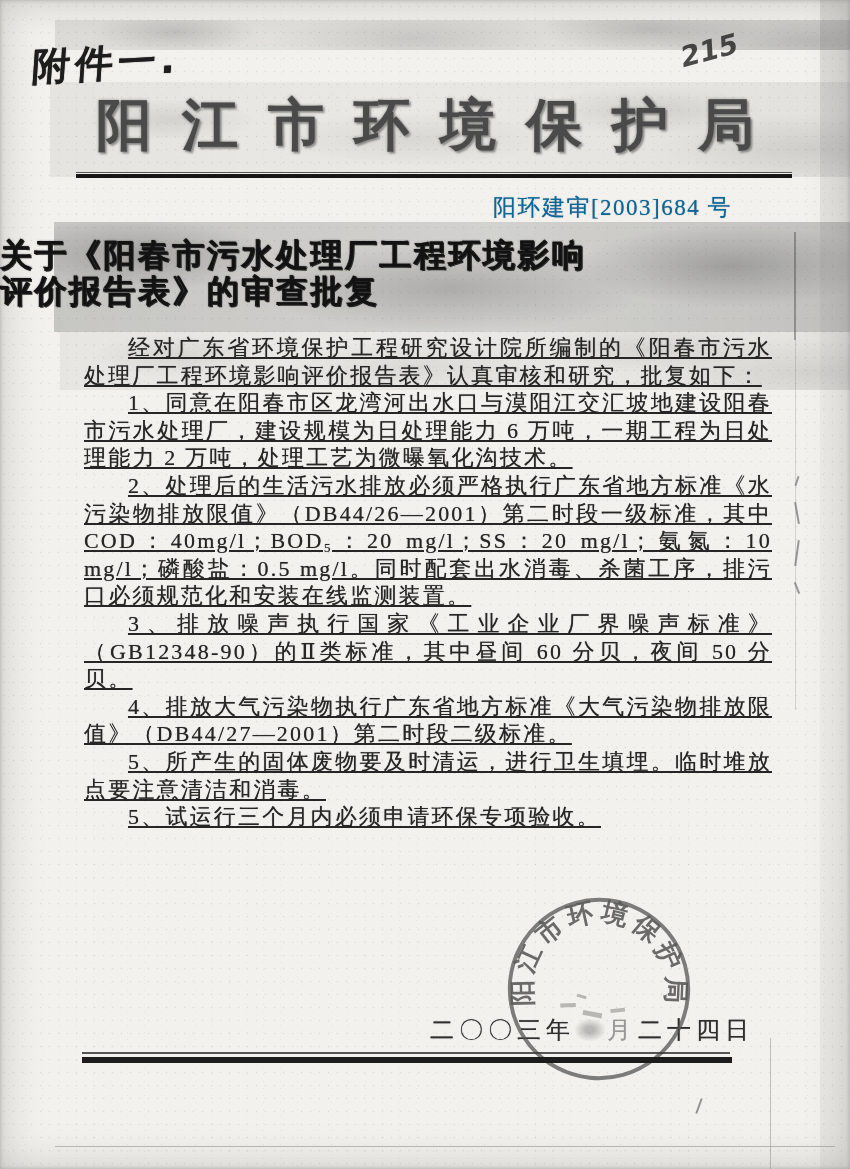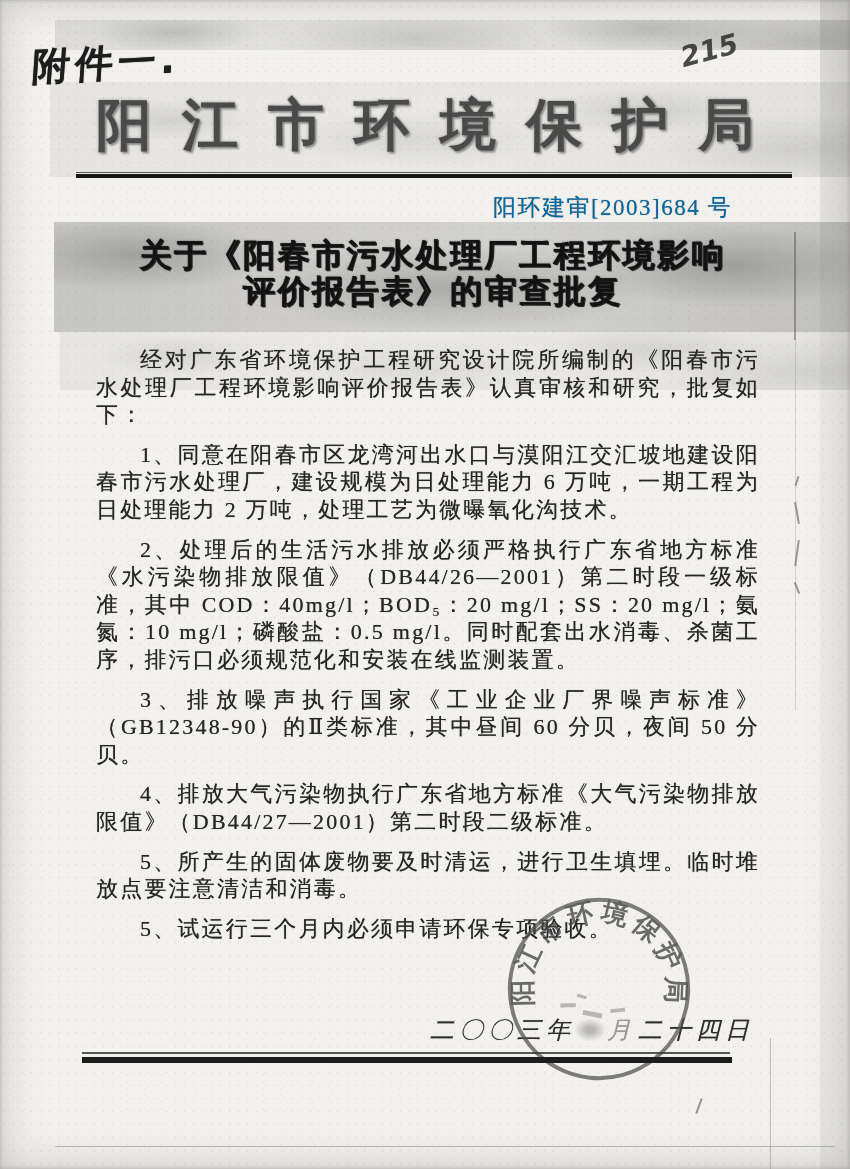--- a/index.html
+++ b/index.html
@@ -69,41 +69,40 @@
   }
   .header-rule{position:absolute;left:76px;top:172px;width:716px;height:6px;
     background:linear-gradient(180deg,#555 0 1px,#f2f1ed 1px 2px,#161616 2px);}
   .doc-number{
     position:absolute;right:118px;top:192px;font-size:23px;color:#0369a1;
     letter-spacing:1.5px;text-shadow:0 0 1px rgba(50,50,50,.6);
   }
 
   
   .doc-title{
-    position:absolute;left:0;right:0;top:237px;text-align:center;
+    position:absolute;left:0;right:0;top:237px;text-align:left;
     font-size:32px;line-height:36px;font-weight:700;color:#121212;
     letter-spacing:2.5px;
     text-shadow:1px 1px .5px #2a2a2a, -0.5px 0 .5px #333, 0 0 2px rgba(30,30,30,.55);
-    margin-left:16px;
   }
 
   
   .body-text{
     position:absolute;left:84px;top:334px;width:688px;
     font-size:22px;line-height:27.6px;letter-spacing:2.2px;
     color:#262626;text-align:justify;
     text-shadow:0 0 .7px rgba(45,45,45,.75);
   }
-  .body-text p{margin:12px;text-indent:2em;}
+  .body-text p{margin:0;text-indent:2em;text-decoration:underline;}
 
   
   .seal{position:absolute;left:502px;top:892px;width:194px;height:194px;opacity:.88;transform:rotate(6deg);}
   .date-line{
     position:absolute;left:430px;top:1014px;display:flex;align-items:center;
-    font-size:24px;letter-spacing:5px;color:#2e2e2e;text-shadow:0 0 .7px rgba(45,45,45,.7);font-style:italic;
+    font-size:24px;letter-spacing:5px;color:#2e2e2e;text-shadow:0 0 .7px rgba(45,45,45,.7);
   }
   .date-obscured{opacity:.45;filter:blur(.7px);margin:0 2px;}
   .month-smudge{width:30px;height:22px;align-self:center;opacity:.35;
     background:radial-gradient(ellipse at 50% 50%, #4e4e4e 20%, transparent 75%);}
 
   .rule-thin{position:absolute;left:82px;top:1052px;width:648px;height:2px;background:#3a3a3a;opacity:.85;}
   .rule-thick{position:absolute;left:82px;top:1057px;width:650px;height:6px;background:#1c1c1c;}
 </style>
 </head>
 <body>

